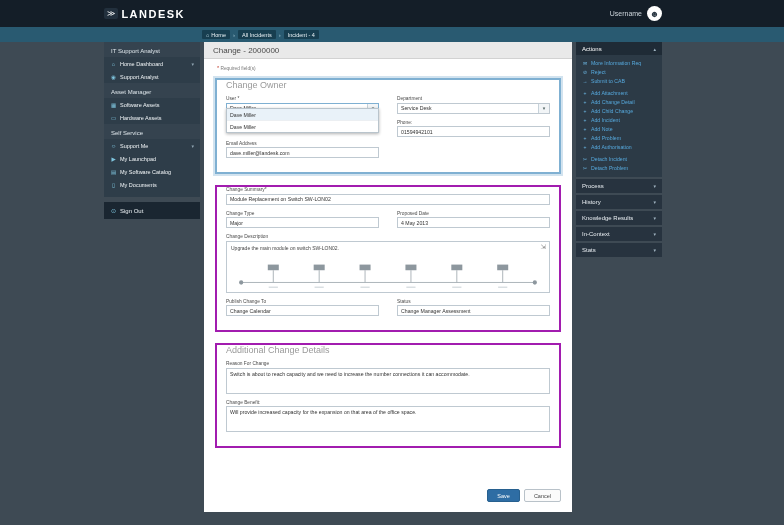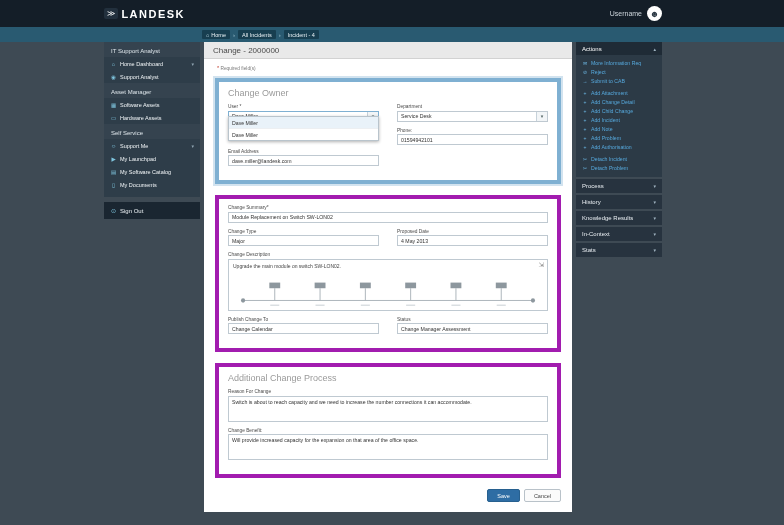--- a/index.html
+++ b/index.html
@@ -35,21 +35,21 @@
   .side-item .icon { color:#7fc5de; font-size:5.5px; width:7px; text-align:center; }
   .side-item .chev { margin-left:auto; color:#8fa3b0; font-size:5px; }
   .signout { margin-top:5px; background:#1a2631; display:flex; align-items:center; gap:4px; padding:5px 7px; font-size:6px; color:#eef3f6; cursor:pointer; }
   .signout .icon { color:#7fc5de; font-size:6px; }
   
   .card { flex:1; background:#ffffff; min-height:470px; display:flex; flex-direction:column; }
   .card-title { height:17px; background:#e9e9e9; border-bottom:1px solid #d2d2d2; display:flex; align-items:center; padding-left:9px; font-size:8px; color:#4a4a4a; }
   .card-body { padding:3px 11px 10px; flex:1; display:flex; flex-direction:column; }
   .required-note { font-size:4.8px; color:#7a7a7a; margin:3px 0 3px 2px; }
   .required-note .star { color:#c0392b; font-size:5.5px; }
-  .section { border:4px solid #a21caf; padding:6px 9px 8px; margin-top:11px; background:#fff; }
+  .section { border:2px solid #a21caf; padding:0 9px 8px; margin-top:11px; background:#fff; }
   .section.owner { border-color:#7fb0d2; box-shadow:0 0 0 2px rgba(127,176,210,0.35); margin-top:4px; }
   .section-title { font-size:9px; color:#9a9a9a; margin-bottom:6px; }
   .grid2 { display:flex; gap:18px; }
   .col { flex:1; min-width:0; }
   .field { margin-bottom:6px; }
   .field label { display:block; font-size:4.8px; color:#4a4a4a; margin-bottom:1.5px; }
   .text-input { display:block; width:100%; height:11px; border:1px solid #bfc9d1; font-size:5.2px; padding:0 3px; color:#333; background:#fff; font-family:inherit; }
   .text-area { display:block; width:100%; height:26px; border:1px solid #bfc9d1; font-size:5.2px; padding:2px 3px; color:#333; background:#fff; font-family:inherit; resize:none; line-height:1.5; }
   
   .combo-wrap { position:relative; }
@@ -281,21 +281,21 @@
           <div class="col">
             <div class="field">
               <label>Status</label>
               <input class="text-input" value="Change Manager Assessment" style="">
             </div>
           </div>
         </div>
       </section>
 
       <section class="section">
-        <div class="section-title">Additional Change Process</div>
+        <div class="section-title">Additional Change Details</div>
         <div class="field">
           <label>Reason For Change</label>
           <textarea class="text-area" style="">Switch is about to reach capacity and we need to increase the number connections it can accommodate.</textarea>
         </div>
         <div class="field">
           <label>Change Benefit:</label>
           <textarea class="text-area" style="">Will provide increased capacity for the expansion on that area of the office space.</textarea>
         </div>
       </section>
 

